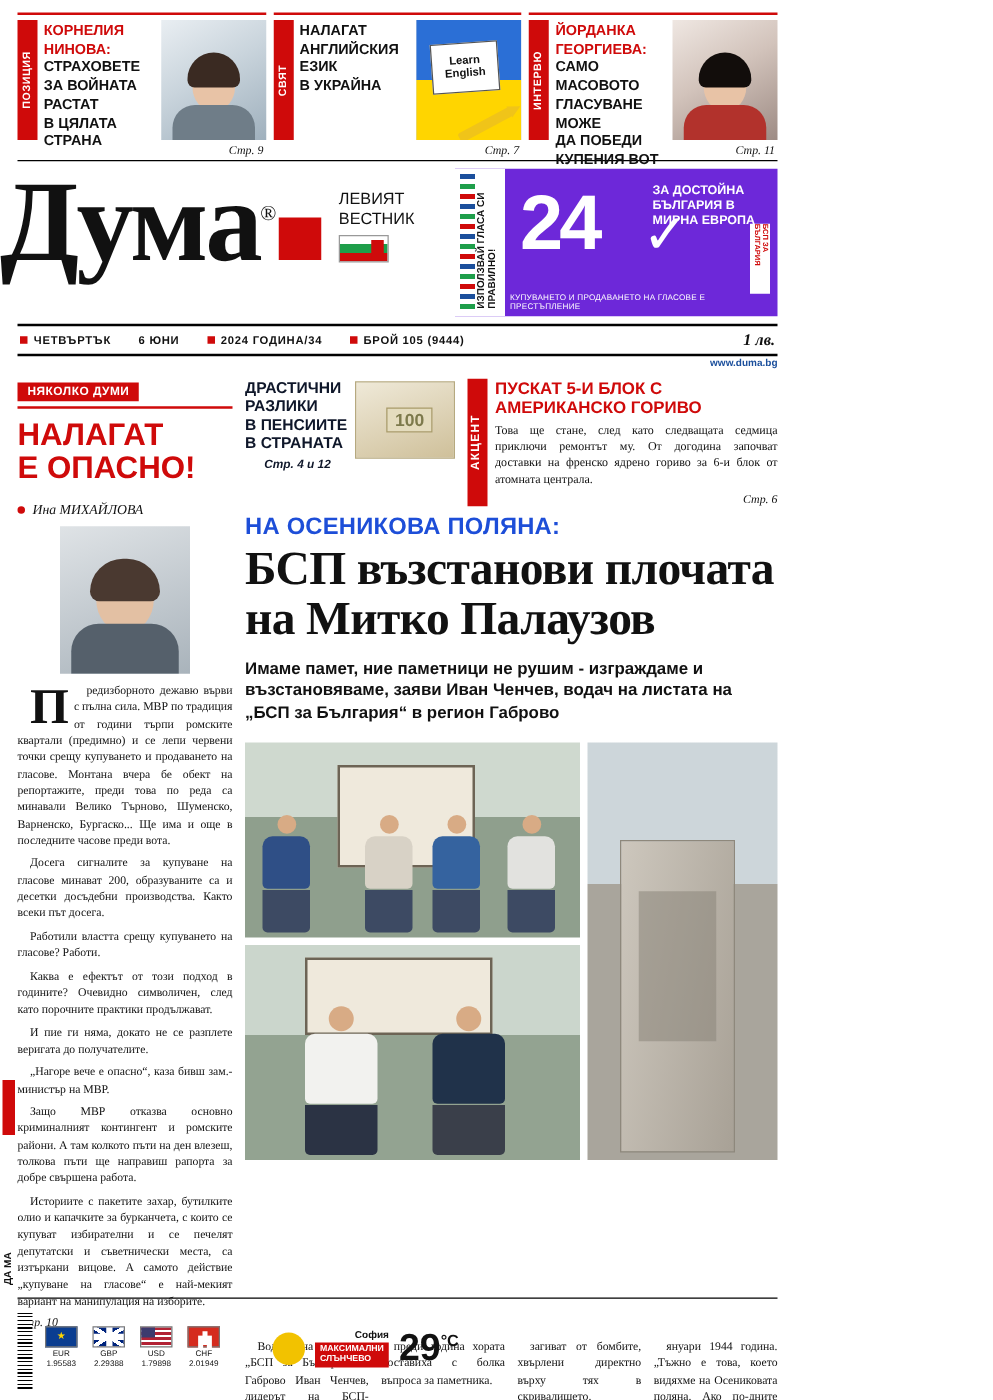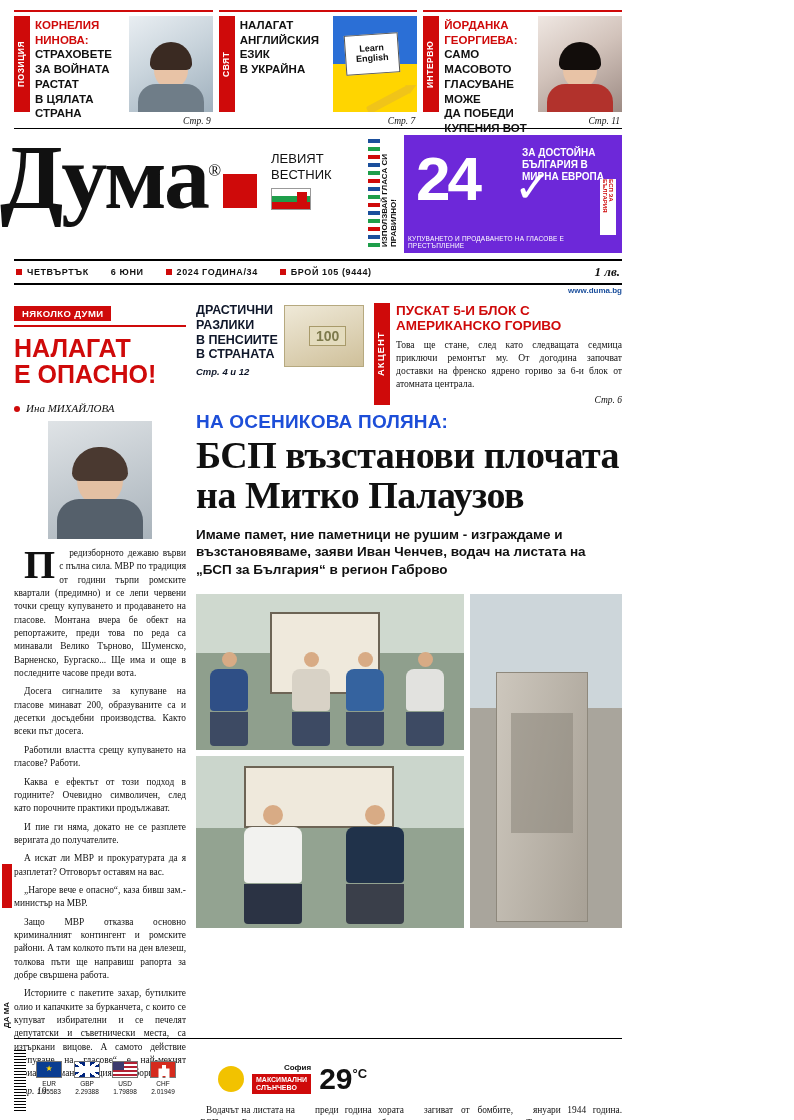--- a/index.html
+++ b/index.html
@@ -424,21 +424,21 @@
       </div>
       <div class="op-byline"><span class="dot"></span><span>Ина МИХАЙЛОВА</span></div>
     </div>
 
     <div class="col-mid">
       <div class="mid-head">
         <div>ДРАСТИЧНИ</div>
         <div>РАЗЛИКИ</div>
         <div>В ПЕНСИИТЕ</div>
         <div>В СТРАНАТА</div>
-        <div class="ref-it" style="text-align:left;">Стр. 4 и 12</div>
+        <div class="ref-it" style="text-align:center;">Стр. 4 и 12</div>
       </div>
       <div class="money-pic"></div>
     </div>
 
     <div class="col-right">
       <div class="accent-tag">АКЦЕНТ</div>
       <div class="accent-body">
         <div class="accent-title">ПУСКАТ 5-И БЛОК С АМЕРИКАНСКО ГОРИВО</div>
         <div class="accent-text">Това ще стане, след като следващата седмица приключи ремонтът му. От догодина започват доставки на френско ядрено гориво за 6-и блок от атомната централа.</div>
         <div class="ref-it">Стр. 6</div>
@@ -455,21 +455,20 @@
             <div class="h2"></div>
             <div class="b2"></div>
           </div>
       </div>
       <div class="col-text">
         <p><span class="dcap">П</span><span>редизборното дежавю върви с пълна сила. МВР по традиция от години търпи ромските квартали (предимно) и се лепи червени точки срещу купуването и продаването на гласове. Монтана вчера бе обект на репортажите, преди това по реда са минавали Велико Търново, Шуменско, Варненско, Бургаско... Ще има и още в последните часове преди вота.</span></p>
         <p>Досега сигналите за купуване на гласове минават 200, образуваните са и десетки досъдебни производства. Както всеки път досега.</p>
         <p>Работили властта срещу купуването на гласове? Работи.</p>
         <p>Каква е ефектът от този подход в годините? Очевидно символичен, след като порочните практики продължават.</p>
         <p>И пие ги няма, докато не се разплете веригата до получателите.</p>
-        <p>А искат ли МВР и прокуратурата да я разплетат? Отговорът оставям на вас.</p>
         <p>„Нагоре вече е опасно“, каза бивш зам.-министър на МВР.</p>
         <p>Защо МВР отказва основно криминалният контингент и ромските райони. А там колкото пъти на ден влезеш, толкова пъти ще направиш рапорта за добре свършена работа.</p>
         <p>Историите с пакетите захар, бутилките олио и капачките за бурканчета, с които се купуват избирателни и се печелят депутатски и съветнически места, са изтъркани вицове. А самото действие „купуване на гласове“ е най-мекият вариант на манипулация на изборите.</p>
         <div class="str-ref">Стр. 10</div>
       </div>
     </div>
 
     <div class="main-right">
       <div class="overline">НА ОСЕНИКОВА ПОЛЯНА:</div>
       <h1 class="headline">

